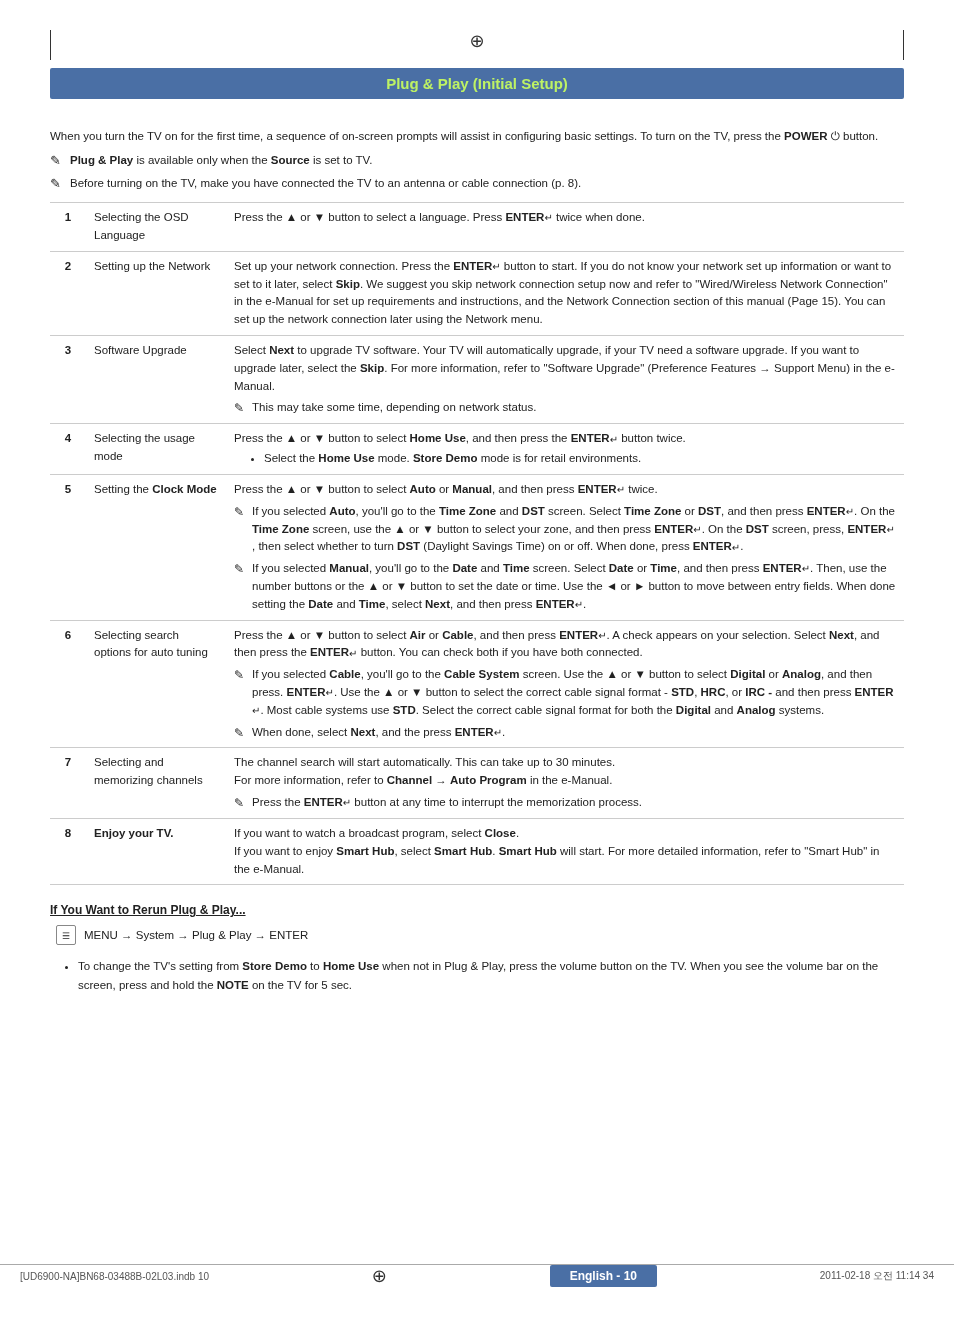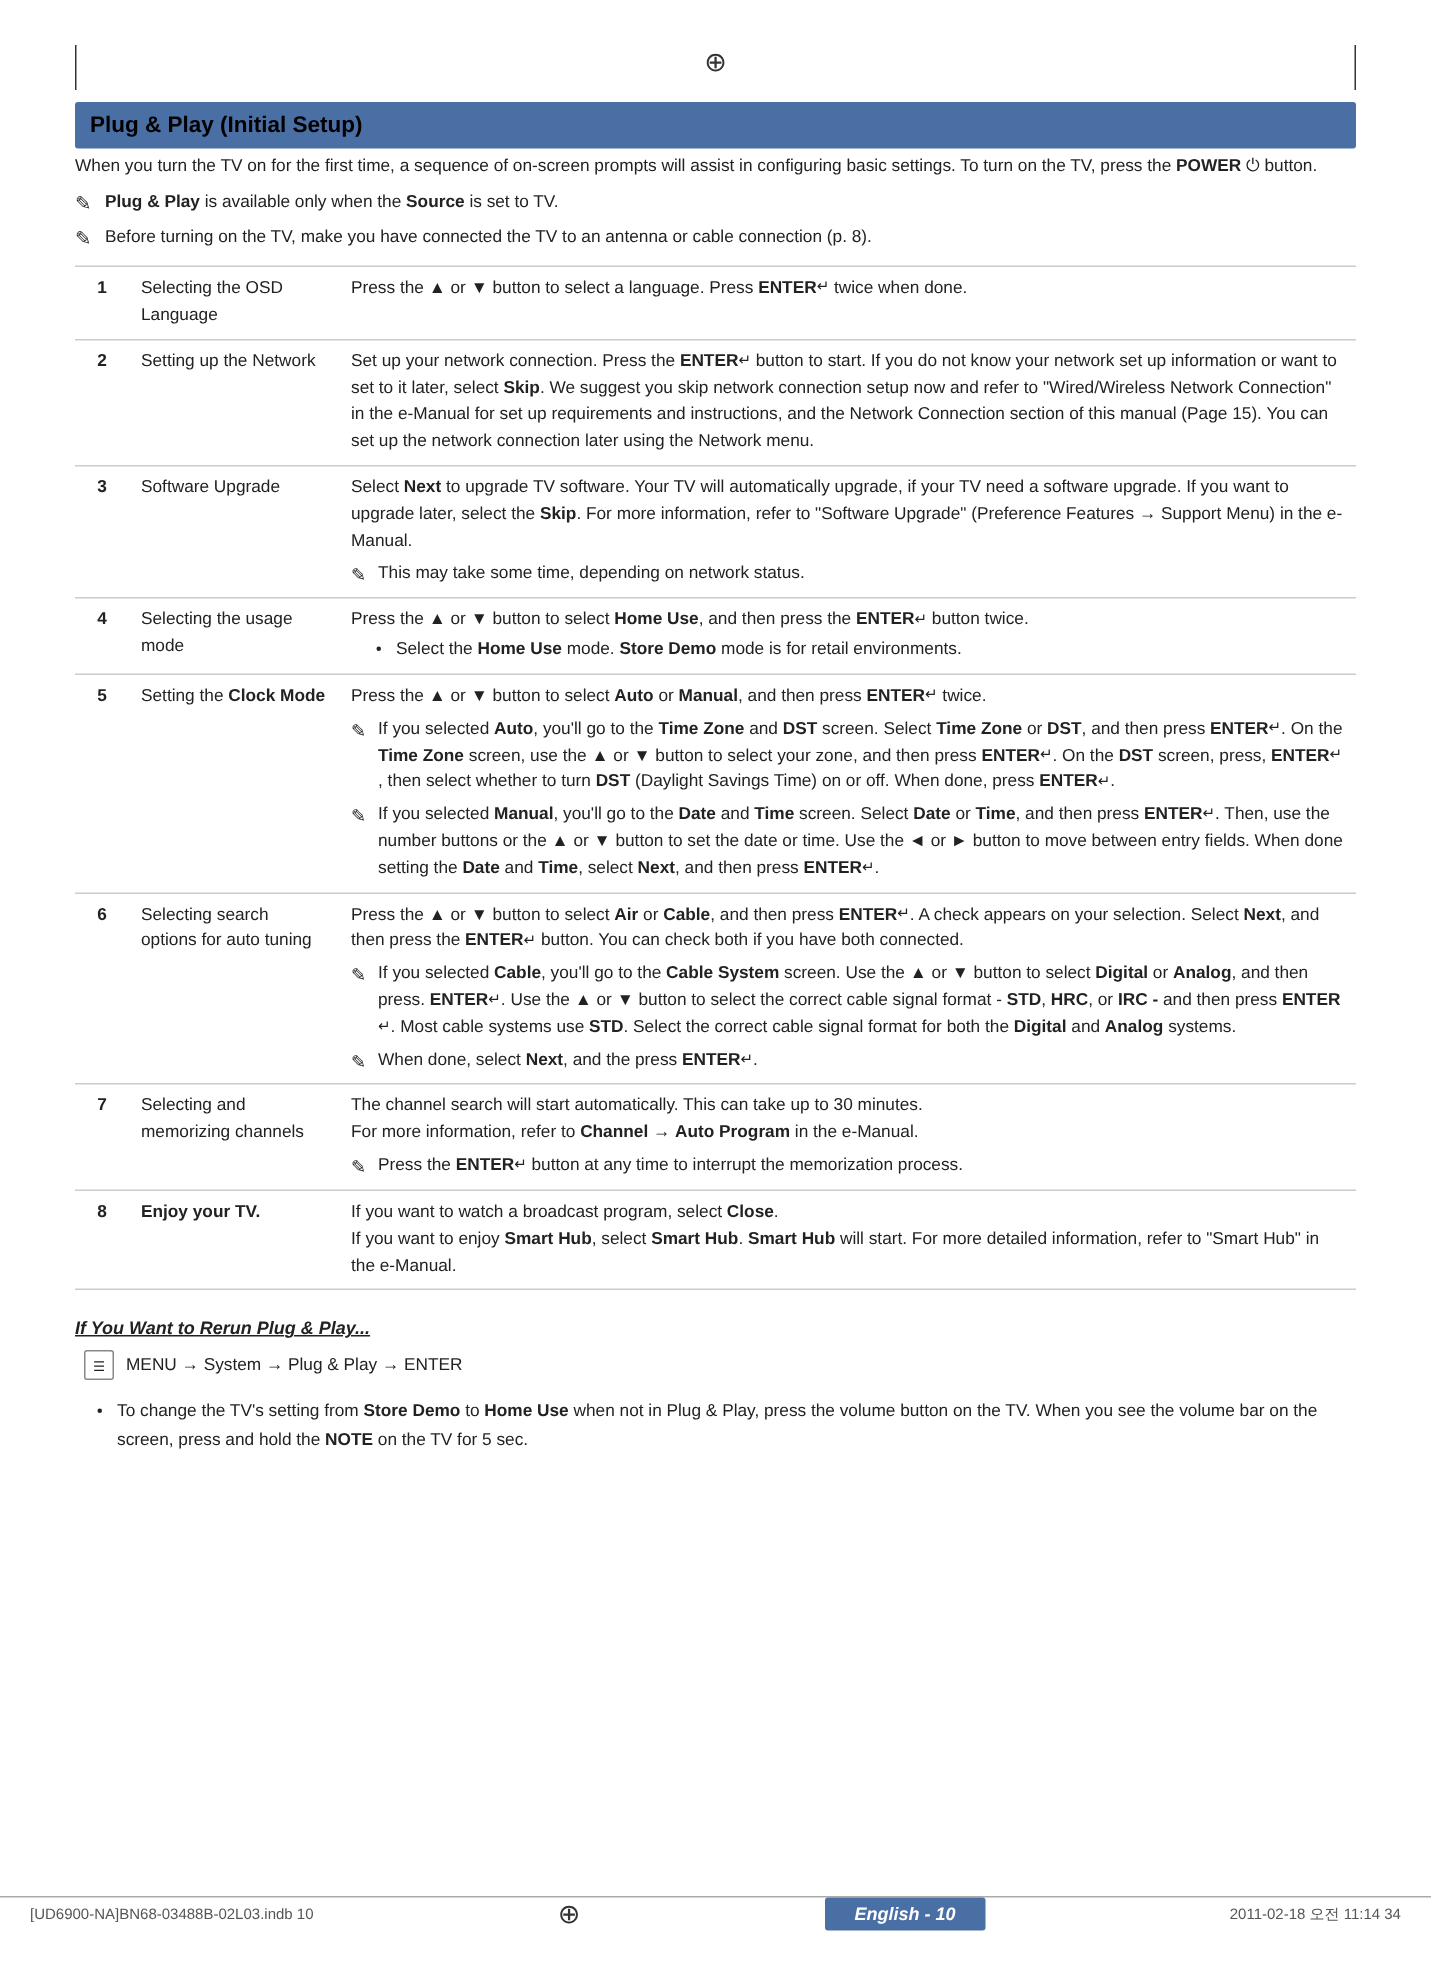--- a/index.html
+++ b/index.html
@@ -21,26 +21,26 @@
     
     .compass-top {
       text-align: center;
       font-size: 18px;
       margin-bottom: 10px;
       color: #333;
     }
     
     .title-bar {
       background: #4a6fa5;
-      color: #000000;
-      text-align: left;
+      color: #bef264;
+      text-align: center;
       font-size: 15px;
       font-weight: bold;
       padding: 7px 10px;
-      margin-bottom: 3px;
+      margin-bottom: 28px;
       border-radius: 2px;
     }
     
     .intro-text {
       font-size: 11.5px;
       line-height: 1.6;
       margin-bottom: 6px;
       color: #222;
     }
     .note-line {
@@ -112,21 +112,20 @@
     .step-content ul li {
       list-style: disc;
     }
     b { font-weight: bold; }
     .section-title {
       font-size: 12px;
       font-weight: bold;
       margin-top: 10px;
       margin-bottom: 8px;
       text-decoration: underline;
-      font-style: italic;
     }
     .menu-path {
       font-size: 11.5px;
       display: flex;
       align-items: center;
       gap: 4px;
       margin-bottom: 12px;
       margin-left: 6px;
     }
     .menu-icon {
@@ -181,21 +180,20 @@
       font-size: 10px;
       color: #555;
     }
     .footer-center {
       background: #4a6fa5;
       color: white;
       font-size: 12px;
       font-weight: bold;
       padding: 4px 20px;
       border-radius: 2px;
-      font-style: italic;
     }
     .footer-right {
       font-size: 10px;
       color: #555;
     }
     .compass-bottom {
       text-align: center;
       font-size: 18px;
       color: #333;
     }

